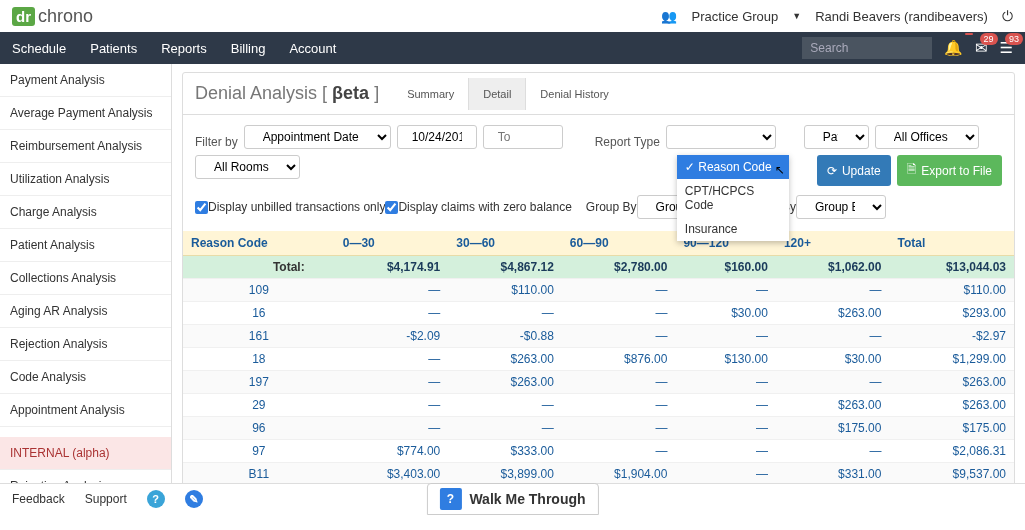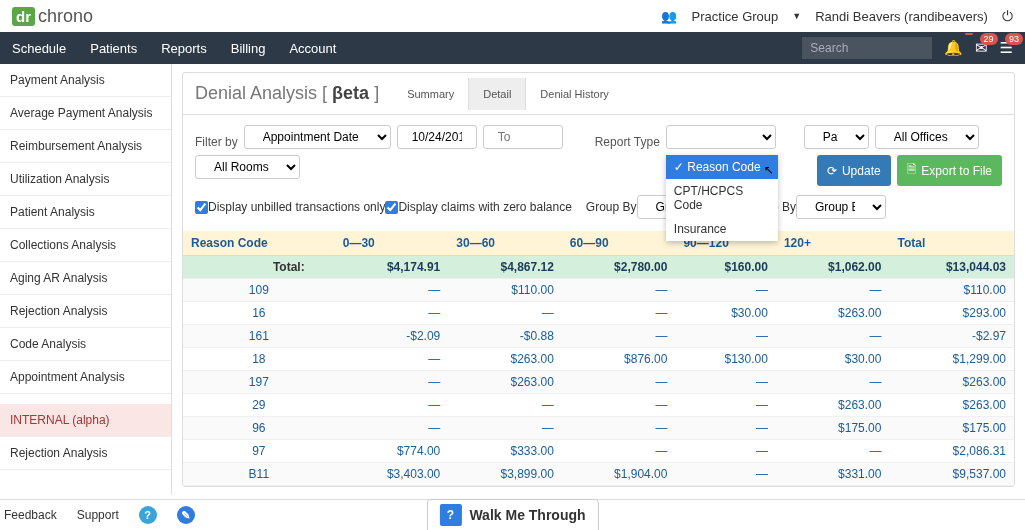--- a/index.html
+++ b/index.html
@@ -31,35 +31,35 @@
 .beta { font-weight: bold; color: #444; }
 .tab { padding: 10px 14px; font-size: 11px; color: #555; cursor: pointer; }
 .tab.active { background: #eee; border-left: 1px solid #ddd; border-right: 1px solid #ddd; }
 .filter-bar { padding: 10px 12px; display: flex; align-items: flex-end; flex-wrap: wrap; gap: 6px; font-size: 12px; position: relative; }
 .filter-bar label { color: #555; font-weight: 500; }
 .sel, .inp { border: 1px solid #ccc; border-radius: 3px; padding: 3px 14px; font-size: 12px; background: #fff; height: 24px; }
 .inp { width: 80px; }
 .btn { border: none; padding: 5px 10px; font-size: 12px; border-radius: 3px; cursor: pointer; color: #fff; display: inline-flex; align-items: center; gap: 5px; }
 .btn-blue { background: #337ab7; }
 .btn-green { background: #5cb85c; }
-.dropdown-menu { position: absolute; top: 30px; left: 0; box-shadow: 0 2px 6px rgba(0,0,0,0.25); z-index: 10; width: 112px; background: #fff; }
+.dropdown-menu { position: absolute; top: 30px; left: 11px; box-shadow: 0 2px 6px rgba(0,0,0,0.25); z-index: 10; width: 112px; background: #fff; }
 .dropdown-menu .opt { padding: 5px 8px; font-size: 12px; cursor: pointer; }
 .dropdown-menu .opt.sel-opt { background: #2f7de1; color: #fff; }
 .dd-wrap { position: relative; display: inline-block; }
 .filter-row2 { padding: 6px 12px 12px; display: flex; align-items: center; font-size: 12px; }
 .chk { accent-color: #2f7de1; }
 table { width: 100%; border-collapse: collapse; font-size: 12px; }
 th { background: #fff5d6; color: #1a5b9a; font-weight: 600; text-align: left; padding: 5px 8px; border-bottom: 1px solid #e8dca8; }
 th:first-child { color: #1a5b9a; }
 td { padding: 4px 8px; text-align: right; color: #1a5b9a; border-bottom: 1px solid #f0f0f0; }
 td:first-child { text-align: center; }
 tr.total-row td { background: #d4f0dc; font-weight: 600; color: #1a3a5a; }
 tr:nth-child(even) td { background: #fafafa; }
 tr.total-row td:first-child { text-align: right; padding-right: 30px; color:#333; }
-.footer { position: fixed; bottom: 0; left: 0; right: 0; width: 1025px; border-top: 1px solid #ddd; background: #fff; display: flex; align-items: center; padding: 6px 4px; font-size: 12px; gap: 20px; }
+.footer { position: fixed; bottom: 16px; left: 0; right: 0; width: 1025px; border-top: 1px solid #ddd; background: #fff; display: flex; align-items: center; padding: 6px 12px; font-size: 12px; gap: 20px; }
 .walk-box { position: absolute; left: 50%; transform: translateX(-50%); background: #fff; border: 1px solid #ccc; border-radius: 4px 4px 0 0; display: flex; align-items: center; gap: 8px; padding: 4px 12px; }
 .walk-q { background: #2f7de1; color: #fff; width: 22px; height: 22px; display: flex; align-items: center; justify-content: center; font-weight: bold; border-radius: 2px; }
 .help-circ { width: 18px; height: 18px; border-radius: 50%; background: #3aa4d8; color: #fff; display: inline-flex; align-items: center; justify-content: center; font-size: 11px; font-weight: bold; }
 .cursor-arrow { position: absolute; font-size: 12px; color: #000; }
 .grp-sel { width: 90px; }
 .patient-sel { width: 65px; }
 .btn-row { display: flex; gap: 6px; margin-left: auto; }
 </style>
 </head>
 <body>
@@ -96,20 +96,21 @@
     <span class="badge-icon">☰<span class="badge">93</span></span>
   </div>
 </div>
 
 <div class="main">
   <div class="sidebar">
     <div class="side-item">Payment Analysis</div>
     <div class="side-item">Average Payment Analysis</div>
     <div class="side-item">Reimbursement Analysis</div>
     <div class="side-item">Utilization Analysis</div>
+    <div class="side-item">Charge Analysis</div>
     <div class="side-item">Patient Analysis</div>
     <div class="side-item">Collections Analysis</div>
     <div class="side-item">Aging AR Analysis</div>
     <div class="side-item">Rejection Analysis</div>
     <div class="side-item">Code Analysis</div>
     <div class="side-item">Appointment Analysis</div>
     <div class="side-item internal">INTERNAL (alpha)</div>
     <div class="side-item">Rejection Analysis</div>
 
   </div>

